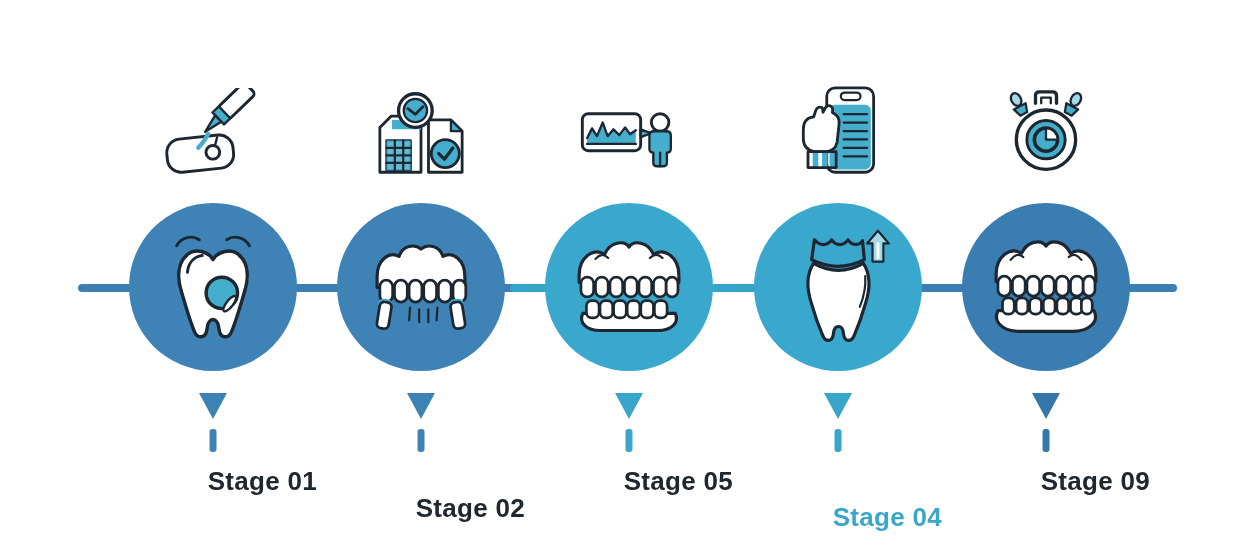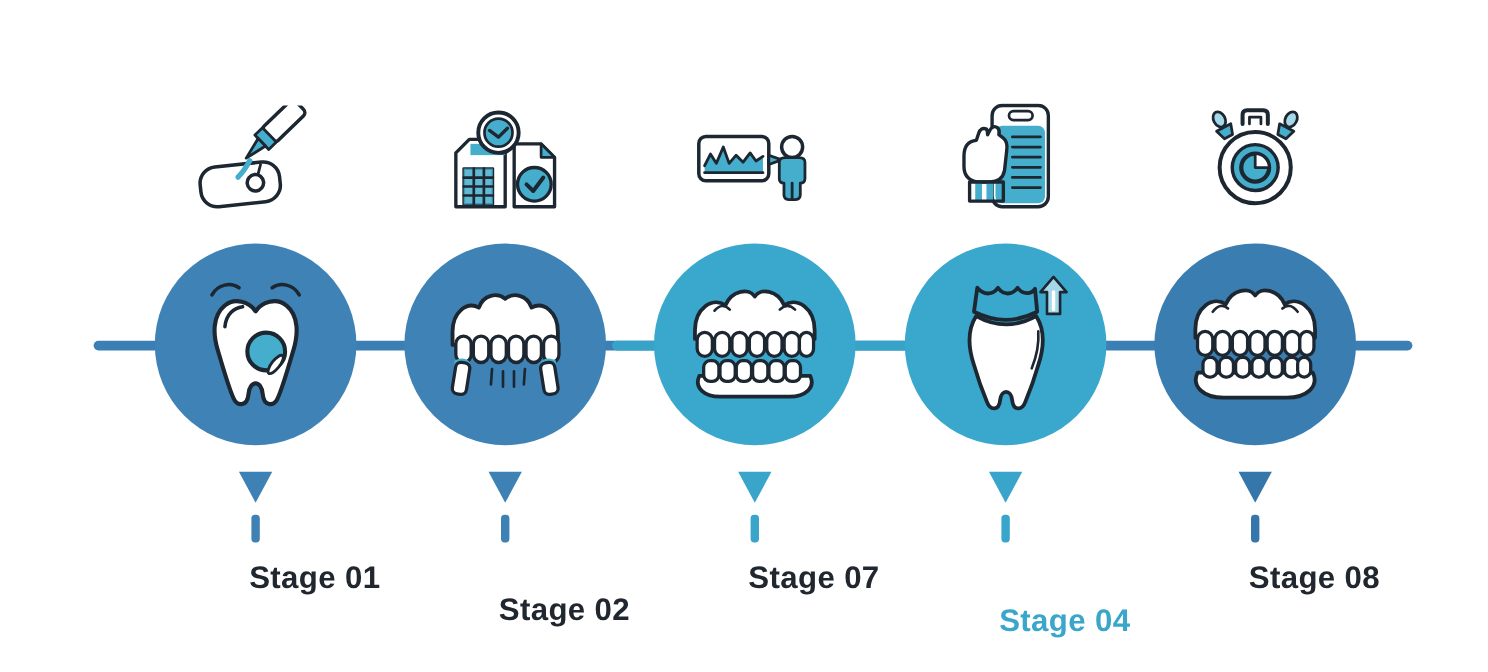--- a/index.html
+++ b/index.html
@@ -147,21 +147,21 @@
         <rect x="58" y="74" width="14" height="19" rx="6" class="fw ln"></rect>
         <rect x="73" y="74" width="14" height="19" rx="6" class="fw ln"></rect>
         <rect x="88" y="74" width="14" height="19" rx="6" class="fw ln"></rect>
         <rect x="103" y="74" width="14" height="19" rx="6" class="fw ln"></rect>
       </svg>
     </div>
     <svg class="tri" width="28" height="26" viewBox="0 0 28 26">
       <polygon points="0,0 28,0 14,26" fill="#3aa5ca"></polygon>
     </svg>
     <div class="dash" style="background-color: rgb(58, 165, 202);"></div>
-    <div class="label" style="color: rgb(33, 39, 46);">Stage 07</div>
+    <div class="label" style="color: rgb(33, 39, 46);">Stage 05</div>
   </section>
 
   <section class="stage" id="stage-4">
     <div class="icon-wrap">
       <svg width="88" height="90" viewBox="0 0 92 96">
         <rect x="34" y="2" width="50" height="90" rx="9" class="fw ln"></rect>
         <rect x="37" y="20" width="44" height="69" rx="6" class="fc"></rect>
         <rect x="49" y="7" width="21" height="8" rx="4" class="fw ln2"></rect>
         <path d="M52,30 L77,30 M52,39 L77,39 M52,48 L77,48 M52,57 L77,57 M52,66 L77,66 M52,75 L77,75" class="fn ln2"></path>
         <path d="M9,47 Q9,34 20,33 L22,27 Q24,21 29,23 Q30,25 30,28 L32,24 Q35,19 39,22 Q41,24 40,28 L44,31 Q48,34 47,42 L45,60 Q43,70 32,70 L21,70 Q9,68 9,56 Z" class="fw ln"></path>
@@ -225,16 +225,16 @@
         <rect x="72" y="72" width="13" height="18" rx="6" class="fw ln"></rect>
         <rect x="87" y="72" width="13" height="18" rx="6" class="fw ln"></rect>
         <rect x="102" y="72" width="13" height="18" rx="6" class="fw ln"></rect>
         <rect x="114" y="72" width="12" height="18" rx="6" class="fw ln"></rect>
       </svg>
     </div>
     <svg class="tri" width="28" height="26" viewBox="0 0 28 26">
       <polygon points="0,0 28,0 14,26" fill="#3577aa"></polygon>
     </svg>
     <div class="dash" style="background-color: rgb(53, 119, 170);"></div>
-    <div class="label" style="color: rgb(33, 39, 46);">Stage 08</div>
+    <div class="label" style="color: rgb(33, 39, 46);">Stage 09</div>
   </section>
 
 </div>
 
 </body></html>

